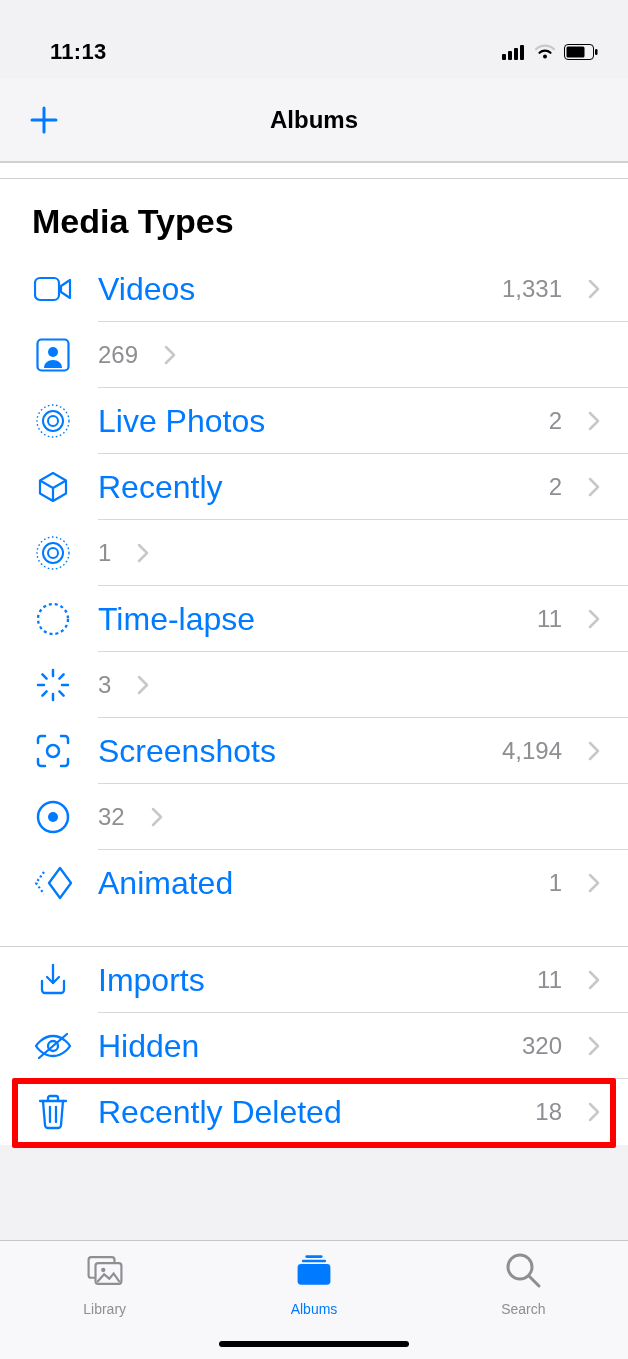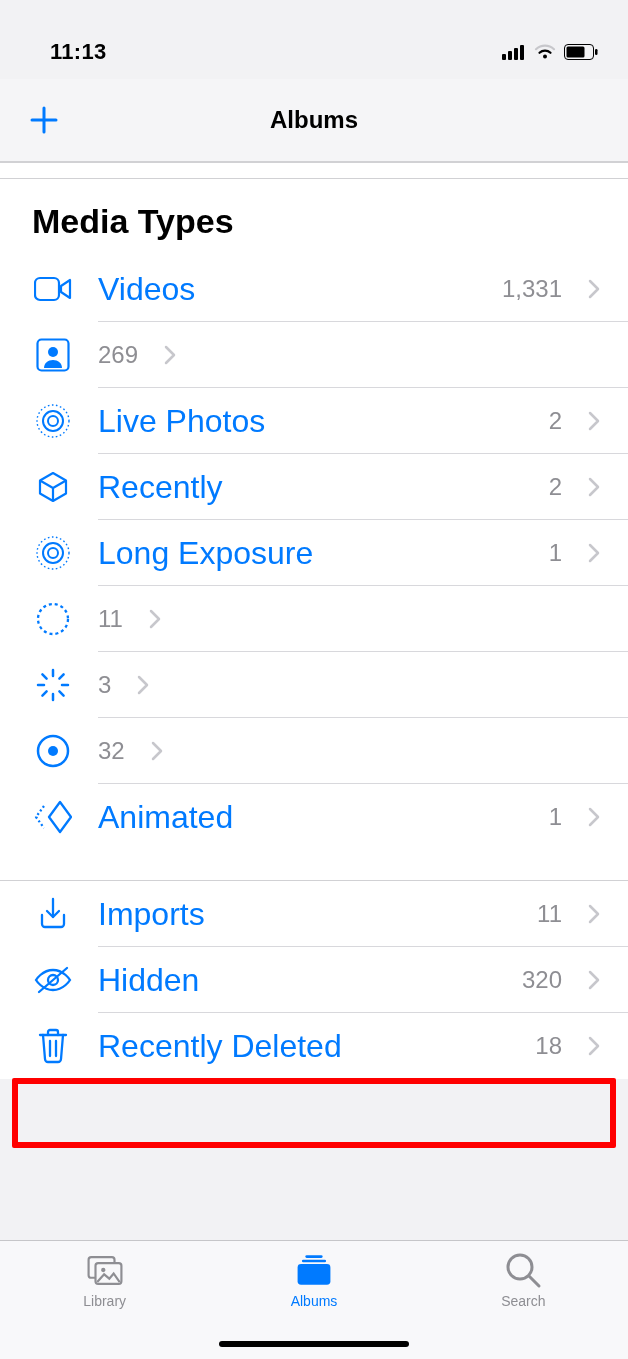--- a/index.html
+++ b/index.html
@@ -40,21 +40,21 @@
     .highlight-box {
       position: absolute; left: 12px; right: 12px; border: 6px solid #ff0000; border-radius: 2px;
       height: 70px; top: 1078px; z-index: 5; pointer-events: none;
     }
     .tab-bar {
       position: absolute; bottom: 0; left: 0; right: 0; height: 119px;
       border-top: 1px solid #c6c6c9; background: #f8f8fa;
       display: flex; justify-content: space-around; padding-top: 10px;
     }
     .tab {
-      display: flex; flex-direction: column; align-items: center; gap: 4px;
+      display: flex; flex-direction: column; align-items: center; gap: 12px;
       font-size: 14px; color: #8e8e93; width: 25%;
     }
     .tab.active { color: #007aff; }
     .tab-icon { width: 38px; height: 38px; display: flex; align-items: center; justify-content: center; }
     .home-indicator {
       position: absolute; bottom: 12px; left: 50%; transform: translateX(-50%);
       width: 190px; height: 6px; background: #000; border-radius: 3px;
     }
     svg { display: block; }
   </style>
@@ -173,36 +173,36 @@
   </div>
 
   <div class="row">
     <span class="row-icon">
       <svg width="36" height="36" viewBox="0 0 36 36">
           <circle cx="18" cy="18" r="5" stroke="#007aff" stroke-width="2" fill="none"></circle>
           <circle cx="18" cy="18" r="10" stroke="#007aff" stroke-width="2" fill="none"></circle>
           <circle cx="18" cy="18" r="16" stroke="#007aff" stroke-width="1.4" fill="none" stroke-dasharray="1.6 2.5"></circle>
         </svg>
     </span>
-    <span class="row-label">Long Exposure</span>
     <span class="row-count">1</span>
     <span class="row-chevron">
         <svg width="12" height="20" viewBox="0 0 12 20">
           <path d="M2 2l8 8-8 8" stroke="#c7c7cc" stroke-width="2.5" fill="none" stroke-linecap="round" stroke-linejoin="round"></path>
         </svg>
       </span>
     <div class="row-sep"></div>
   </div>
 
   <div class="row">
     <span class="row-icon">
       <svg width="36" height="36" viewBox="0 0 36 36">
           <circle cx="18" cy="18" r="15" stroke="#007aff" stroke-width="2.3" fill="none" stroke-dasharray="3 3"></circle>
         </svg>
     </span>
+    <span class="row-label">Time-lapse</span>
     <span class="row-count">11</span>
     <span class="row-chevron">
         <svg width="12" height="20" viewBox="0 0 12 20">
           <path d="M2 2l8 8-8 8" stroke="#c7c7cc" stroke-width="2.5" fill="none" stroke-linecap="round" stroke-linejoin="round"></path>
         </svg>
       </span>
     <div class="row-sep"></div>
   </div>
 
   <div class="row">
@@ -222,20 +222,41 @@
     </span>
     <span class="row-count">3</span>
     <span class="row-chevron">
         <svg width="12" height="20" viewBox="0 0 12 20">
           <path d="M2 2l8 8-8 8" stroke="#c7c7cc" stroke-width="2.5" fill="none" stroke-linecap="round" stroke-linejoin="round"></path>
         </svg>
       </span>
     <div class="row-sep"></div>
   </div>
 
+  <div class="row">
+    <span class="row-icon">
+      <svg width="36" height="36" viewBox="0 0 36 36">
+          <g stroke="#007aff" stroke-width="2.5" fill="none" stroke-linecap="round">
+            <path d="M3 10V6a3 3 0 013-3h4"></path>
+            <path d="M26 3h4a3 3 0 013 3v4"></path>
+            <path d="M33 26v4a3 3 0 01-3 3h-4"></path>
+            <path d="M10 33H6a3 3 0 01-3-3v-4"></path>
+            <circle cx="18" cy="18" r="6"></circle>
+          </g>
+        </svg>
+    </span>
+    <span class="row-label">Screenshots</span>
+    <span class="row-count">4,194</span>
+    <span class="row-chevron">
+        <svg width="12" height="20" viewBox="0 0 12 20">
+          <path d="M2 2l8 8-8 8" stroke="#c7c7cc" stroke-width="2.5" fill="none" stroke-linecap="round" stroke-linejoin="round"></path>
+        </svg>
+      </span>
+    <div class="row-sep"></div>
+  </div>
 
   <div class="row">
     <span class="row-icon">
       <svg width="36" height="36" viewBox="0 0 36 36">
           <circle cx="18" cy="18" r="15" stroke="#007aff" stroke-width="2.5" fill="none"></circle>
           <circle cx="18" cy="18" r="5" fill="#007aff"></circle>
         </svg>
     </span>
     <span class="row-count">32</span>
     <span class="row-chevron">

